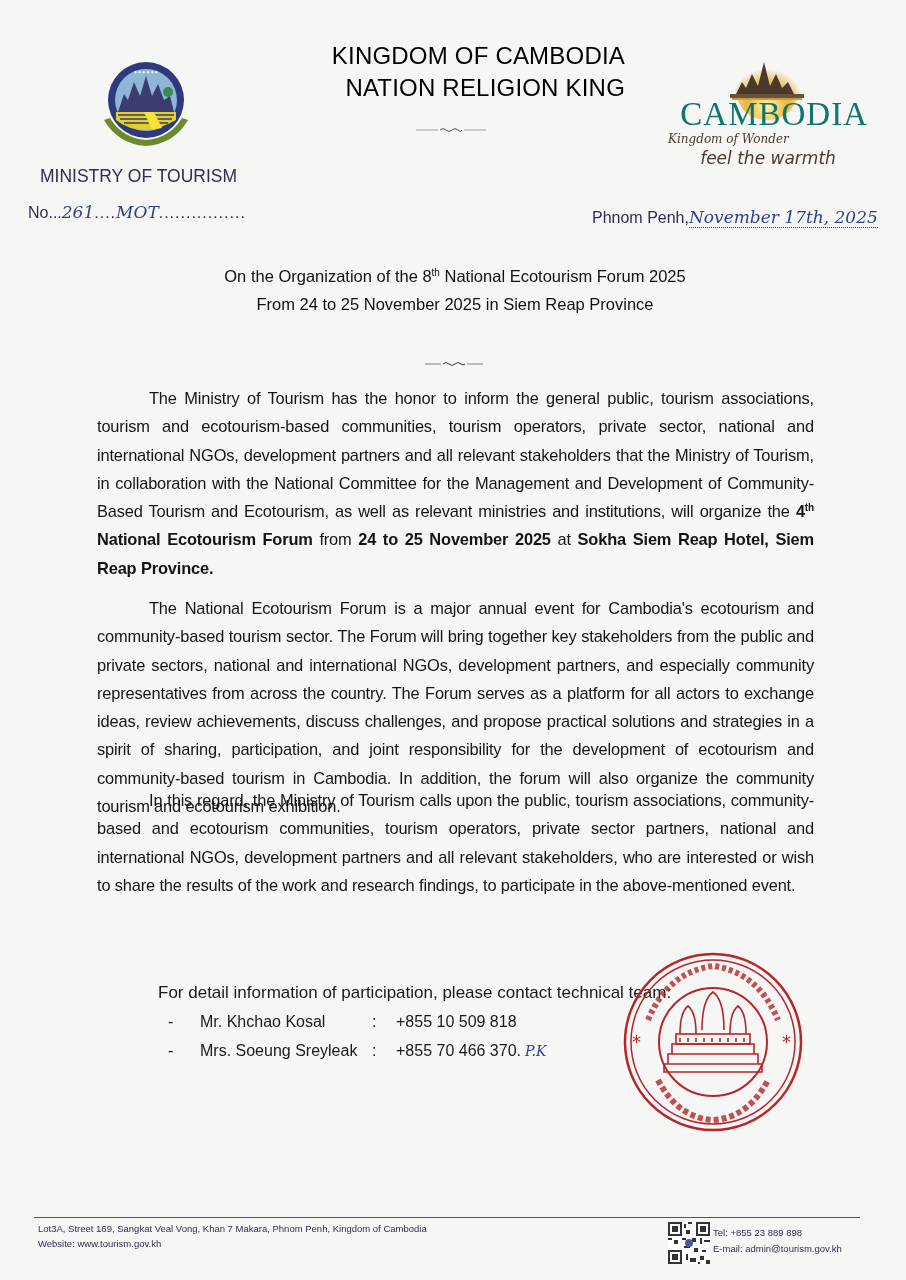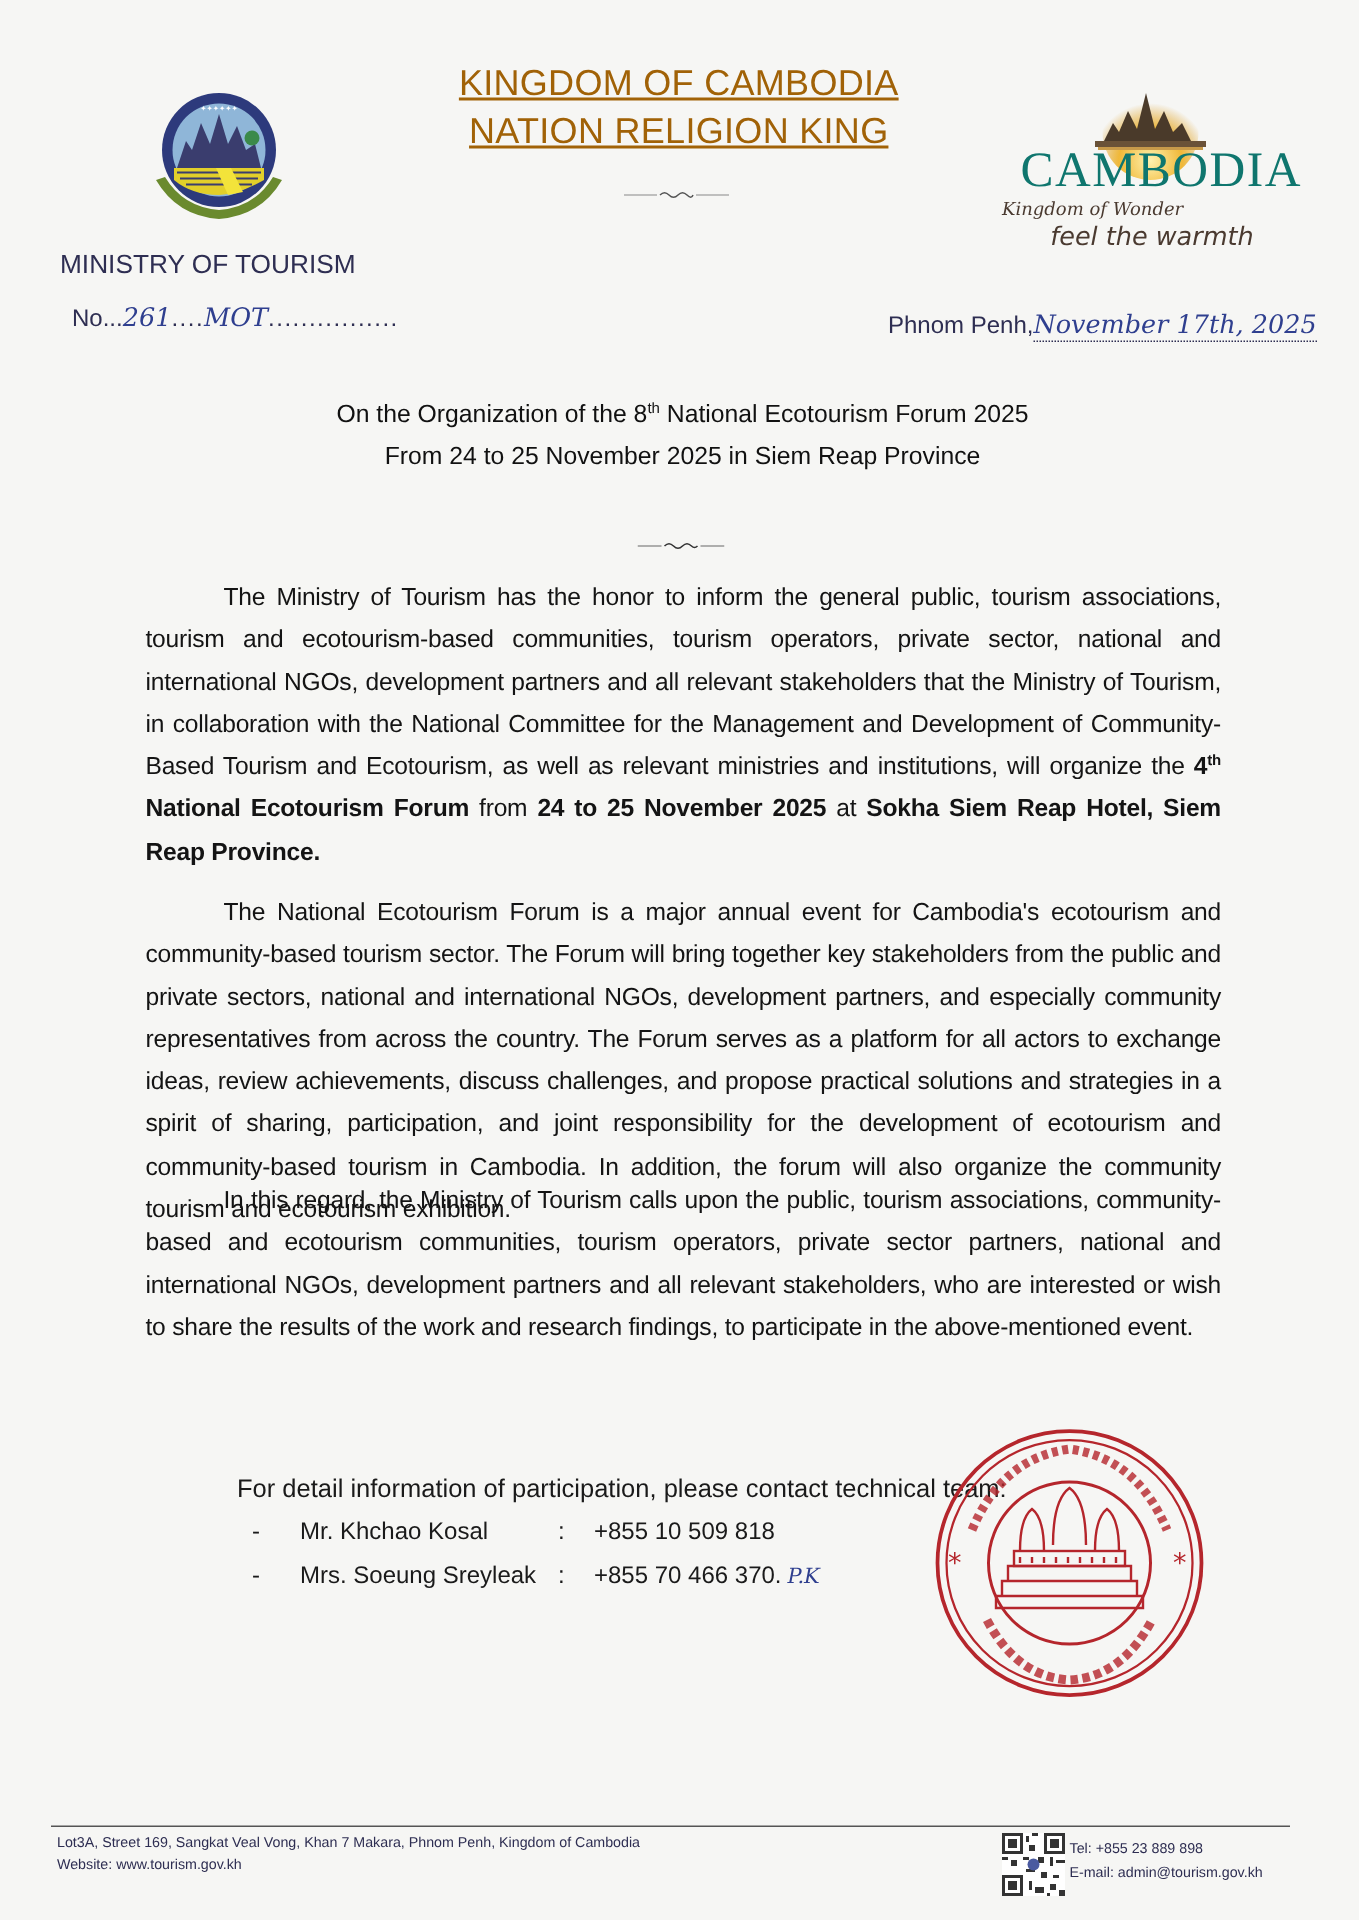--- a/index.html
+++ b/index.html
@@ -5,27 +5,27 @@
   html, body { margin:0; padding:0; }
   body {
     width:906px; height:1280px; position:relative; overflow:hidden;
     background:#f6f6f4;
     font-family:"Liberation Sans", sans-serif;
     color:#1c1c22;
   }
   .abs { position:absolute; }
   
   .kingdom {
-    left:280px; top:40px; width:345px; text-align:center;
-    font-size:24px; line-height:32px; color:#a16207; letter-spacing:0.2px;text-decoration:underline;
+    left:280px; top:40px; width:345px; text-align:right;
+    font-size:24px; line-height:32px; color:#000000; letter-spacing:0.2px;
   }
   .ornament-top { left:416px; top:127px; width:70px; height:6px; }
   .ministry-logo { left:98px; top:60px; width:96px; height:88px; }
   .ministry-name { left:40px; top:166px; font-size:17.5px; color:#2e2e52; }
-  .ref-no { left:48px; top:202px; font-size:16px; color:#2e2e52; }
+  .ref-no { left:28px; top:202px; font-size:16px; color:#2e2e52; }
   .ref-no .hand { font-family:"DejaVu Serif", serif; font-style:italic; color:#2f3f8f; font-size:17px; }
   .ref-no .dots { color:#2e2e52; letter-spacing:1px; }
   .cambodia-logo { left:670px; top:52px; width:195px; height:120px; }
   .cambodia-word {
     left:668px; top:96px; width:200px; text-align:right;
     font-family:"Liberation Serif", serif; font-size:33px; color:#0f766e; letter-spacing:1px;
   }
   .cambodia-tag1 {
     left:668px; top:132px; width:200px; text-align:left;
     font-family:"DejaVu Serif", serif; font-style:italic; font-size:12px; color:#4a3a30;

